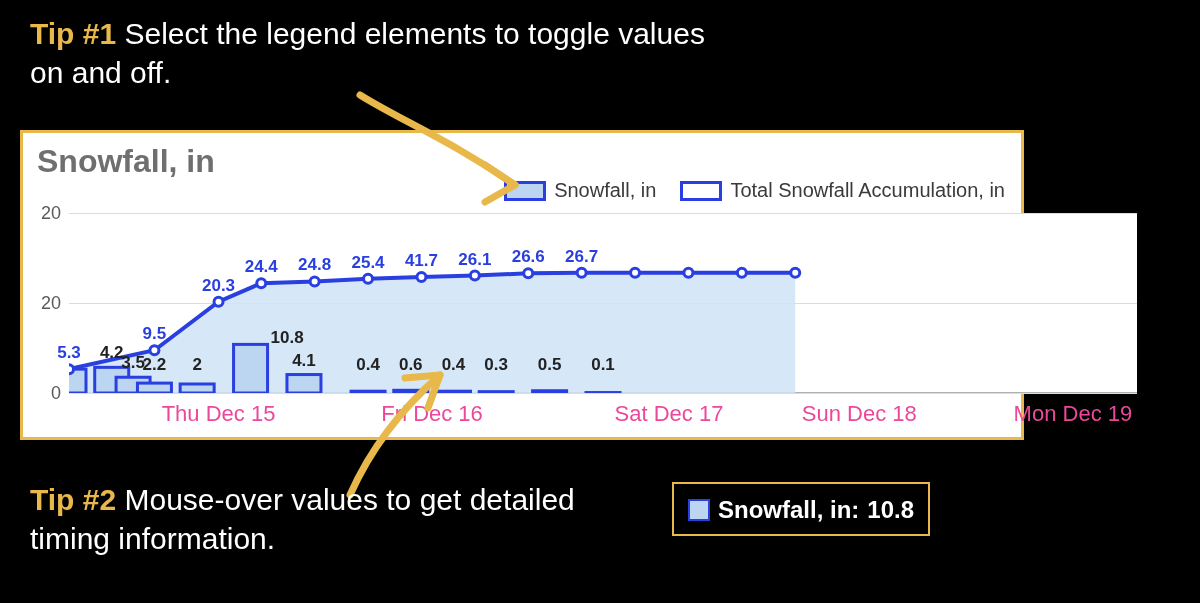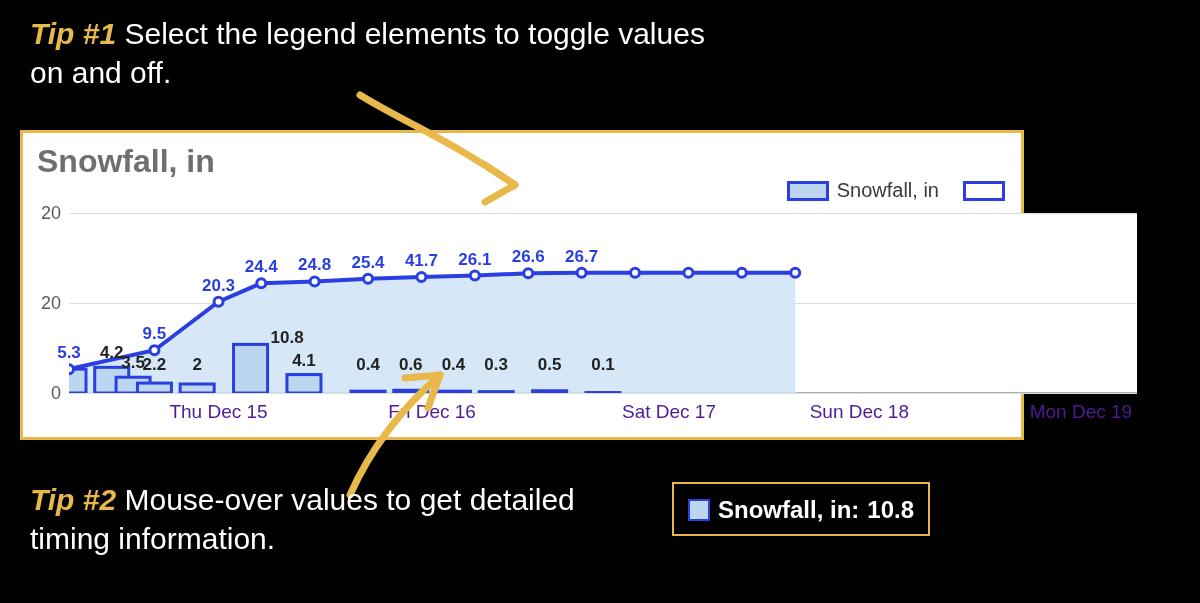--- a/index.html
+++ b/index.html
@@ -12,21 +12,20 @@
   }
   .tip {
     position: absolute;
     color: #fff;
     font-size: 30px;
     line-height: 1.3;
   }
   .tip-label {
     color: #e9b84a;
     font-weight: bold;
-    font-style: italic;
   }
   .tip1 { left: 30px; top: 14px; width: 700px; }
   .tip2 { left: 30px; top: 480px; width: 620px; }
 
   .chart-panel {
     position: absolute;
     left: 20px;
     top: 130px;
     width: 1004px;
     height: 310px;
@@ -68,22 +67,22 @@
     position: absolute;
     right: 100%;
     transform: translate(-8px, -50%);
     font-size: 18px;
     color: #5a5a5a;
   }
   .x-tick {
     position: absolute;
     top: 100%;
     transform: translate(-50%, 8px);
-    font-size: 19px;
-    color: #4c1d95;
+    font-size: 22px;
+    color: #ec4899;
     white-space: nowrap;
     text-align: center;
   }
   .gridline {
     position: absolute;
     left: 0; width: 100%; height: 0;
     border-top: 1px solid #dcdcdc;
   }
   .axis-line-x {
     position: absolute;
@@ -133,36 +132,37 @@
 <div class="chart-panel">
   <div class="chart-title">Snowfall, in</div>
 
   <div class="legend">
     <div class="legend-item">
       <span class="swatch filled"></span>
       <span>Snowfall, in</span>
     </div>
     <div class="legend-item">
       <span class="swatch hollow"></span>
+      <span>Total Snowfall Accumulation, in</span>
     </div>
   </div>
 
   <div class="plot" id="plot">
     <div class="axis-line-x"></div>
   <div class="gridline" style="top: 180px;"></div>
       <div class="y-tick" style="top: 180px;">0</div>
       <div class="gridline" style="top: 90px;"></div>
       <div class="y-tick" style="top: 90px;">20</div>
       <div class="gridline" style="top: 0px;"></div>
       <div class="y-tick" style="top: 0px;">20</div>
       <div class="x-tick" style="left: 149.52px;">Thu Dec 15</div>
       <div class="x-tick" style="left: 363.12px;">Fri Dec 16</div>
       <div class="x-tick" style="left: 588px; margin-left: 12px;">Sat Dec 17</div>
       <div class="x-tick" style="left: 790.32px;">Sun Dec 18</div>
-      <div class="x-tick" style="left: 1003.92px; margin-left: 8px;">Mon Dec 19</div>
+      <div class="x-tick" style="left: 1003.92px;">Mon Dec 19</div>
       <svg viewBox="0 0 1068 180" preserveAspectRatio="none">
         <polygon points="0,180 0,156.15 85.44,137.25 149.52,88.64999999999999 192.23999999999998,70.2 245.64000000000001,68.4 299.04,65.7 352.44,63.89999999999999 405.84000000000003,62.54999999999998 459.24,60.3 512.64,59.85000000000001 566.0400000000001,59.85000000000001 619.4399999999999,59.85000000000001 672.84,59.85000000000001 726.24,59.85000000000001 726.24,180" fill="#cfe3f7" opacity="0.85"></polygon>
         <rect x="-17" y="156.15" width="34" height="23.849999999999994" fill="#bcd6f2" stroke="#2a3fe0" stroke-width="3"></rect>
         <rect x="25.72" y="154.35" width="34" height="25.650000000000006" fill="#bcd6f2" stroke="#2a3fe0" stroke-width="3"></rect>
         <rect x="47.08" y="164.25" width="34" height="15.75" fill="#bcd6f2" stroke="#2a3fe0" stroke-width="3"></rect>
         <rect x="68.44" y="170.1" width="34" height="9.900000000000006" fill="#bcd6f2" stroke="#2a3fe0" stroke-width="3"></rect>
         <rect x="111.16" y="171" width="34" height="9" fill="#bcd6f2" stroke="#2a3fe0" stroke-width="3"></rect>
         <rect x="164.56" y="131.4" width="34" height="48.599999999999994" fill="#bcd6f2" stroke="#2a3fe0" stroke-width="3"></rect>
         <rect x="217.96" y="161.55" width="34" height="18.44999999999999" fill="#bcd6f2" stroke="#2a3fe0" stroke-width="3"></rect>
         <rect x="282.04" y="178.2" width="34" height="1.8000000000000114" fill="#bcd6f2" stroke="#2a3fe0" stroke-width="3"></rect>

